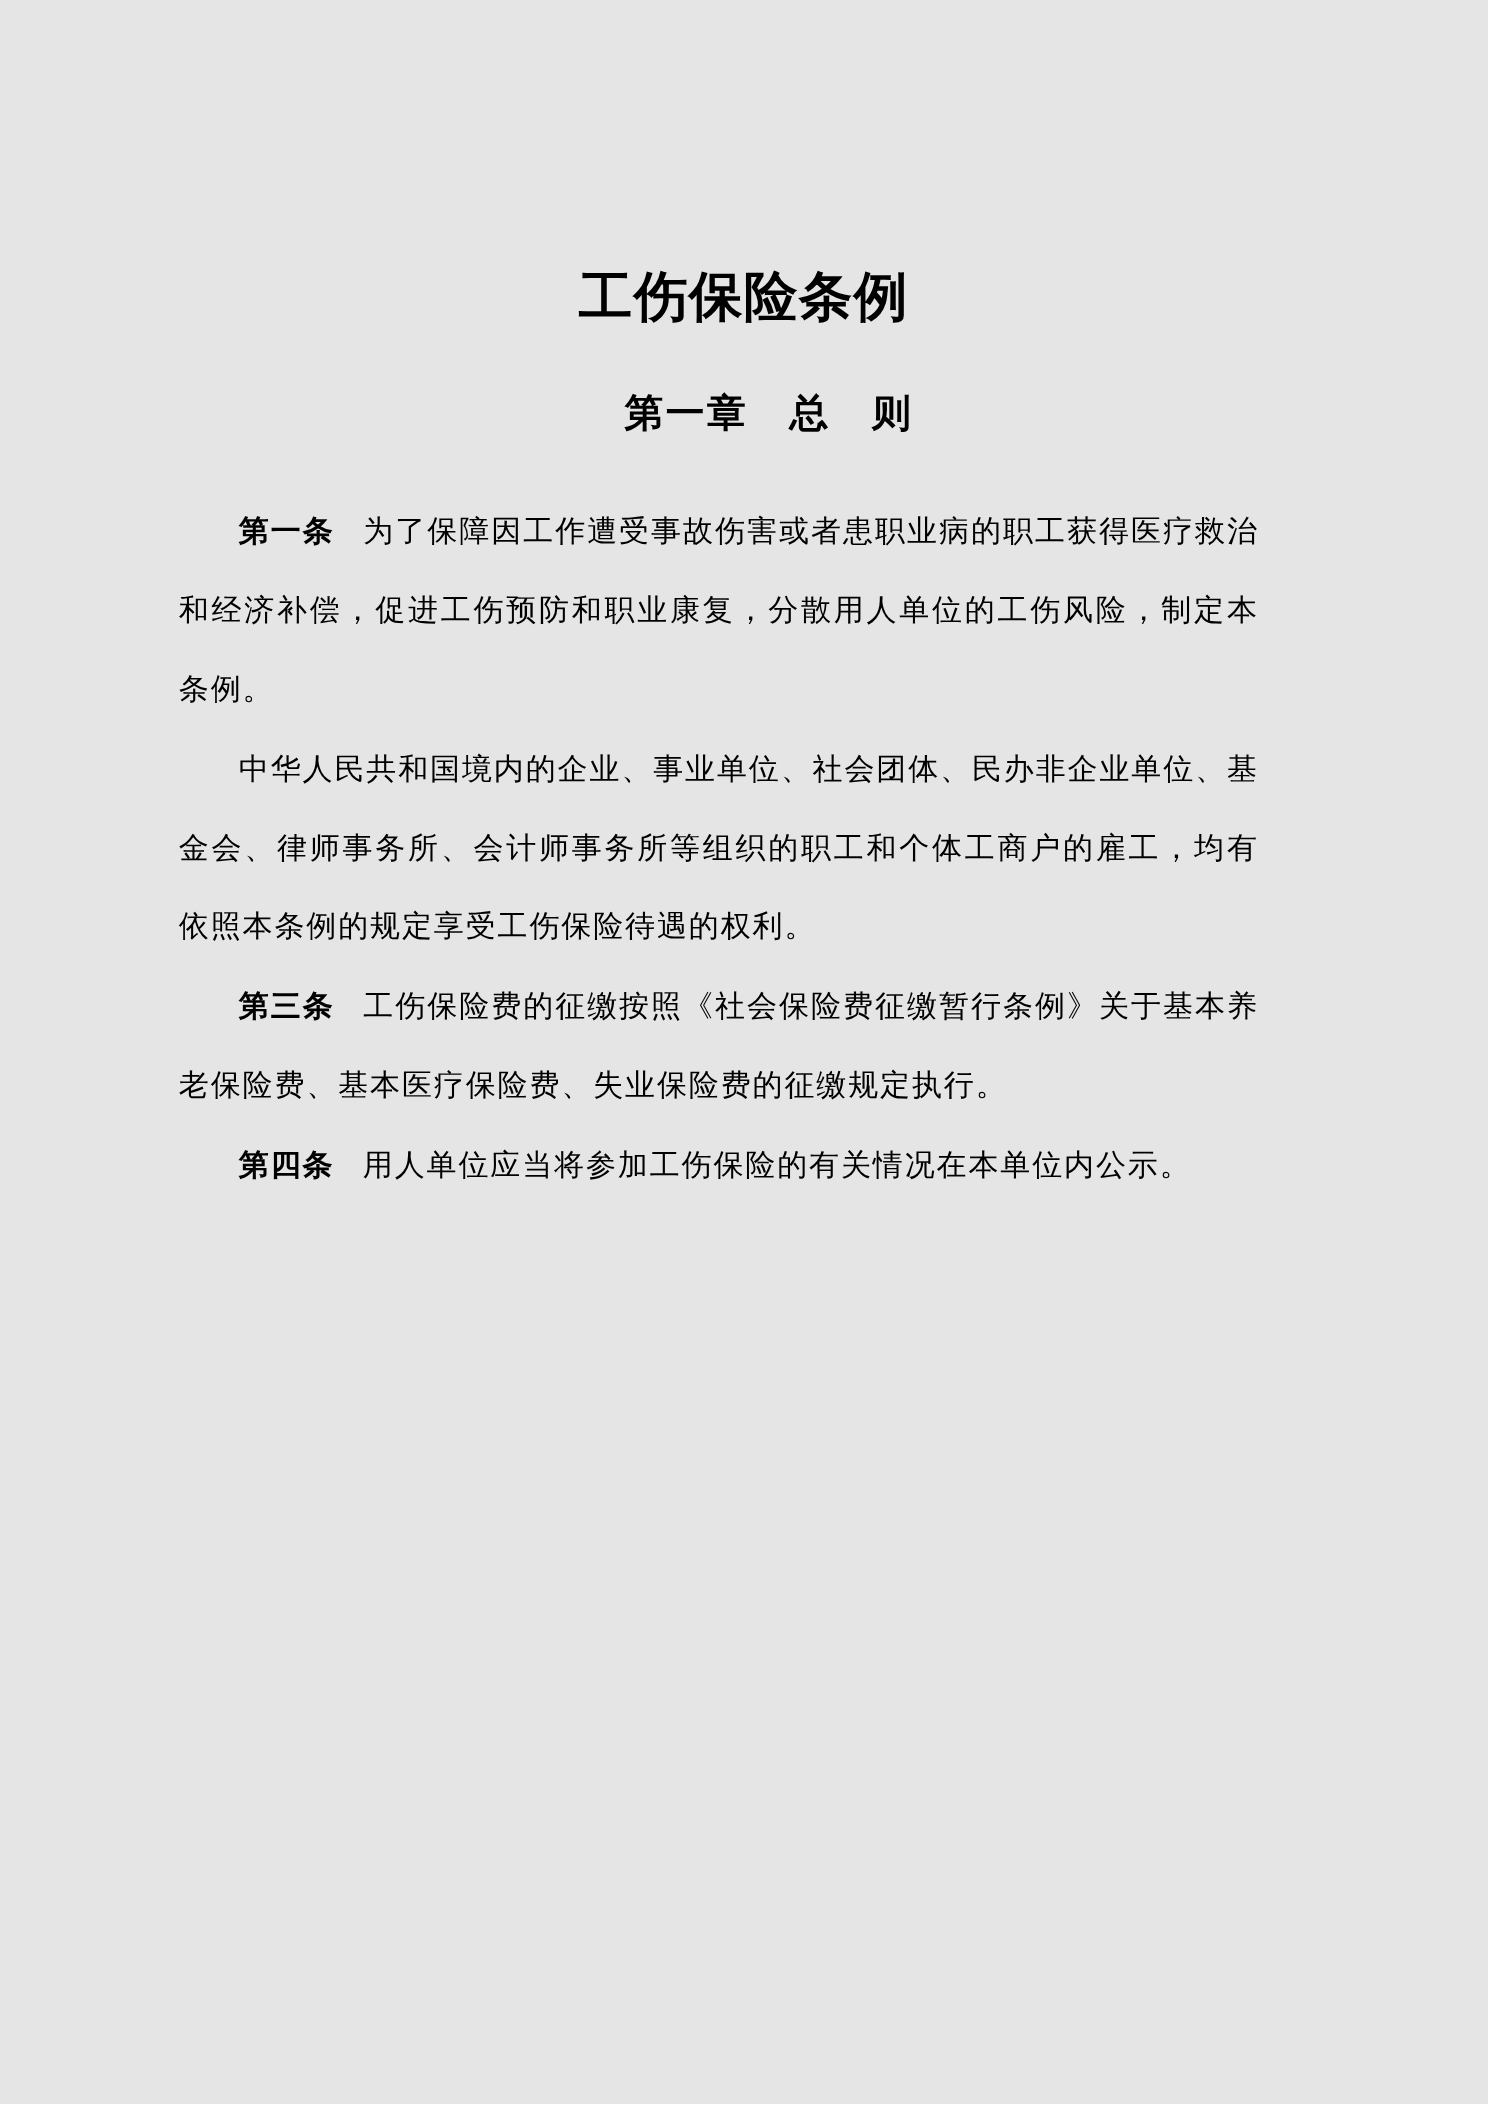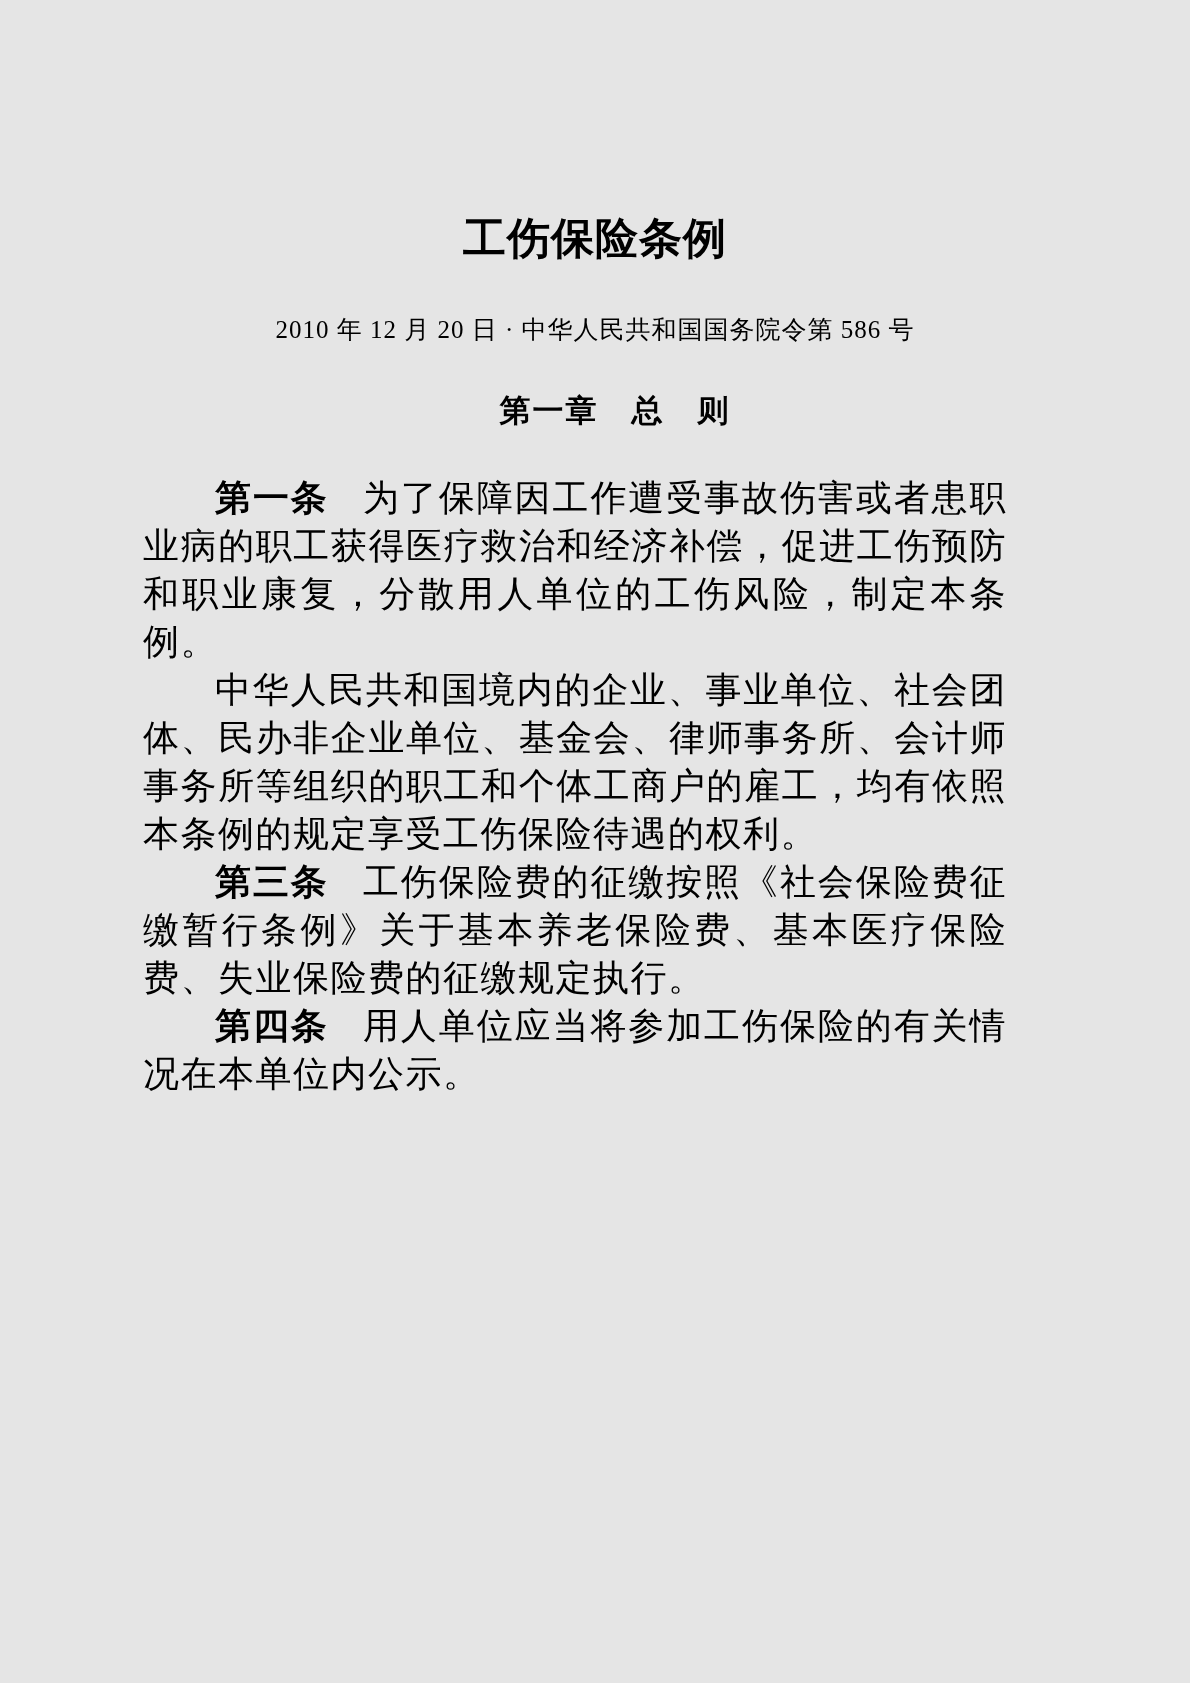--- a/index.html
+++ b/index.html
@@ -41,22 +41,22 @@
     font-weight: 700;
     line-height: 38px;
     margin-top: 46px;
     letter-spacing: 2px;
     font-family: "Liberation Sans", "DejaVu Sans", sans-serif;
     padding-left: 40px;
   }
   .body-text {
     width: 864px;
     margin: 44px 0 0 143px;
-    font-size: 36px;
-    line-height: 48px;
+    font-size: 24px;
+    line-height: 63px;
     text-align: justify;
     letter-spacing: 1.5px;
   }
   .para {
     margin: 0;
     text-indent: 2em;
   }
   .para-label {
     font-weight: 700;
     font-family: "Liberation Sans", "DejaVu Sans", sans-serif;
@@ -65,21 +65,20 @@
     margin-right: 0.95em;
   }
 </style>
 </head>
 <body>
 
 <div class="page">
 
   <h1 class="doc-title">工伤保险条例</h1>
 
-  <div class="doc-subtitle">2010 年 12 月 20 日 · 中华人民共和国国务院令第 586 号</div>
 
   <h2 class="chapter-heading">第一章　总　则</h2>
 
   <div class="body-text">
 
     <p class="para">
       <span class="para-label">第一条</span><span>为了保障因工作遭受事故伤害或者患职业病的职工获得医疗救治和经济补偿，促进工伤预防和职业康复，分散用人单位的工伤风险，制定本条例。</span>
     </p>
 
 

